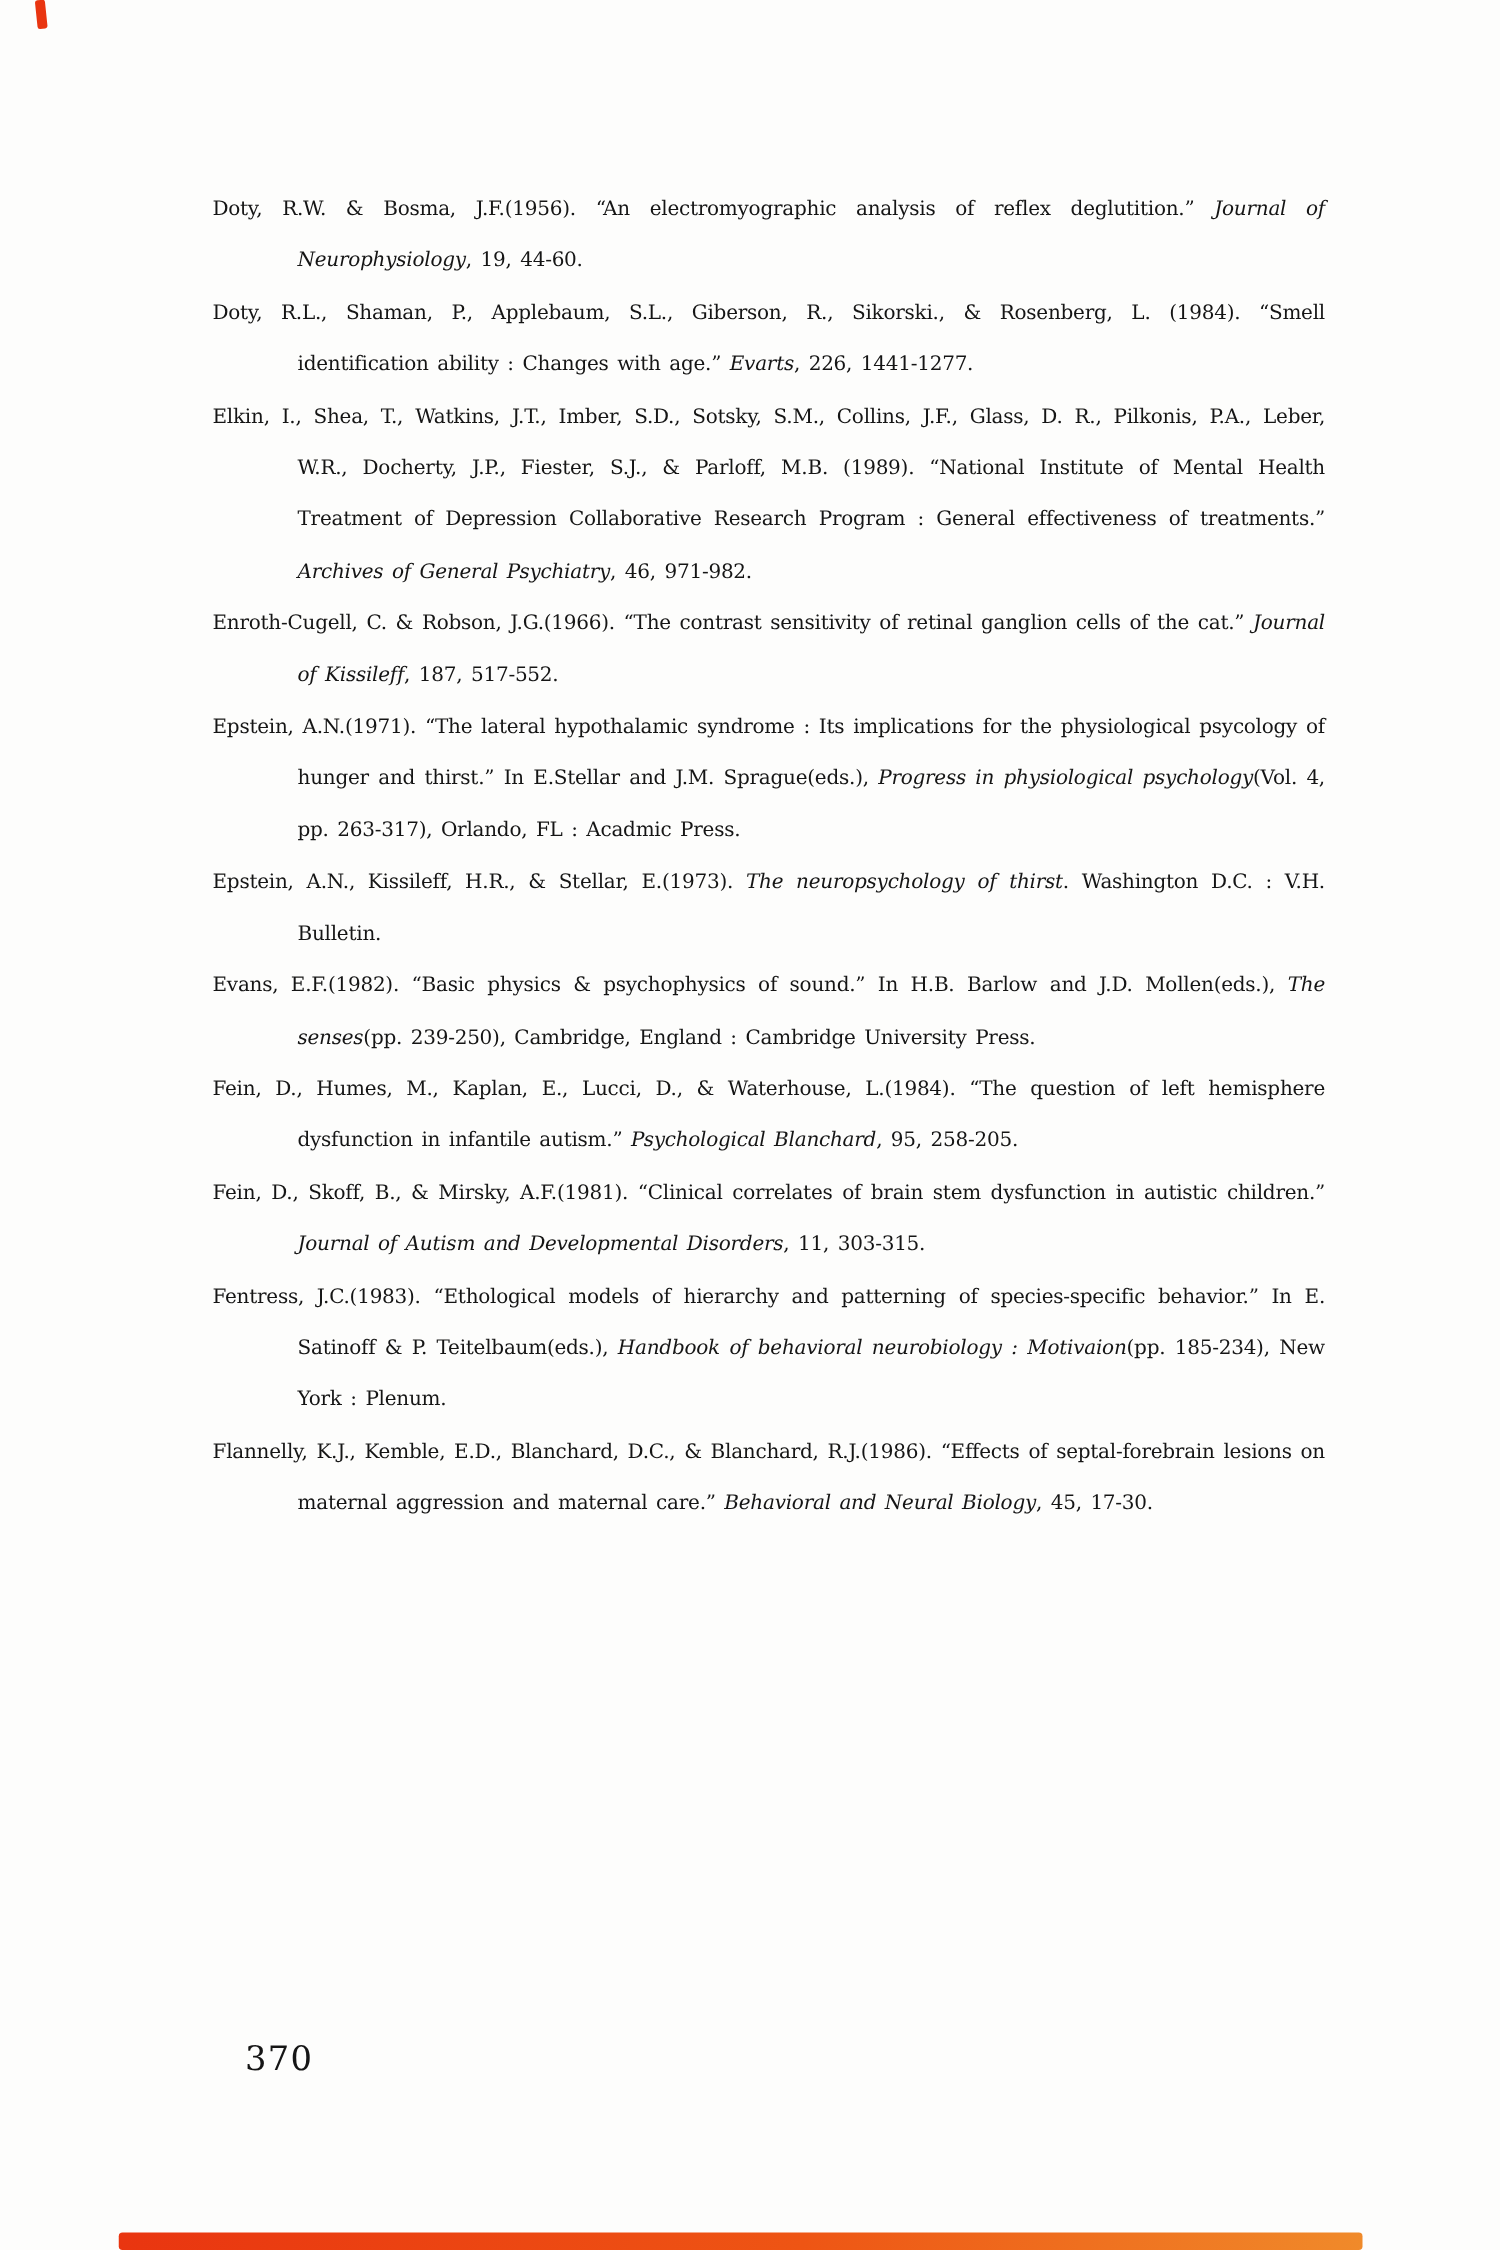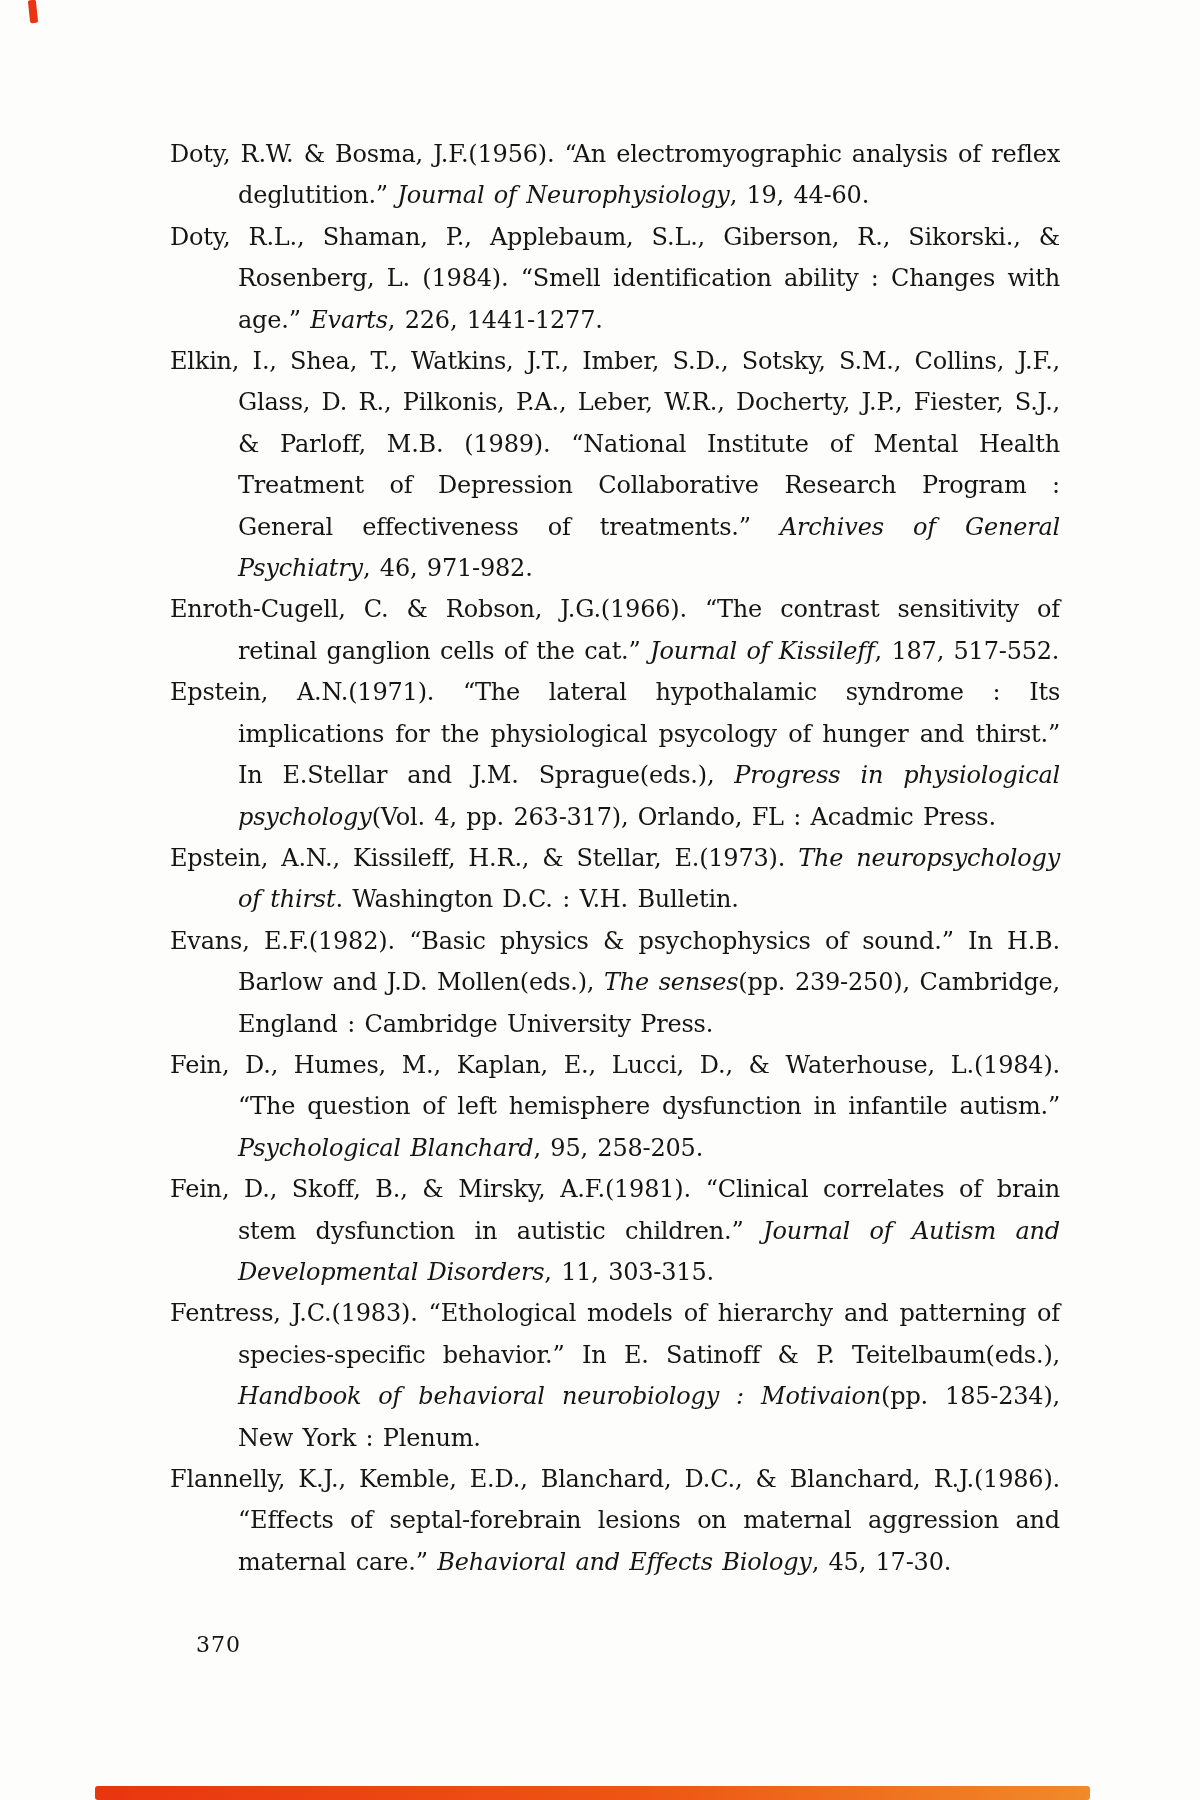--- a/index.html
+++ b/index.html
@@ -9,40 +9,40 @@
     background: #ffffff;
     overflow: hidden;
   }
   .page {
     position: relative;
     width: 1200px; height: 1800px;
     background: var(--paper, #fdfdfc);
   }
   .refs {
     position: absolute;
-    left: 170px; top: 134px;
+    left: 170px; top: 146px;
     width: 890px;
     color: var(--ink, #151515);
-    font-size: 24px;
+    font-size: 16px;
     line-height: 41.4px;
     text-align: justify;
     letter-spacing: -0.2px;
     word-spacing: 2px;
   }
   .refs p.ref {
     margin: 0;
     padding-left: 68px;
     text-indent: -68px;
   }
   .refs i { font-style: italic; }
   .page-number {
     position: absolute;
     left: 196px; top: 1632px;
     color: var(--ink, #151515);
-    font-size: 22px;
+    font-size: 27px;
     letter-spacing: 1px;
   }
   .scan-mark-top {
     position: absolute;
     left: 29px; top: 0;
     width: 8px; height: 23px;
     background: var(--mark-red, #e93510);
     border-radius: 2px;
     transform: rotate(-6deg);
   }
@@ -67,19 +67,19 @@
       <p class="ref"><span>Doty, R.W. &amp; Bosma, J.F.(1956). “An electromyographic analysis of reflex deglutition.” </span><i>Journal of Neurophysiology</i><span>, 19, 44-60.</span></p>
       <p class="ref"><span>Doty, R.L., Shaman, P., Applebaum, S.L., Giberson, R., Sikorski., &amp; Rosenberg, L. (1984). “Smell identification ability : Changes with age.” </span><i>Evarts</i><span>, 226, 1441-1277.</span></p>
       <p class="ref"><span>Elkin, I., Shea, T., Watkins, J.T., Imber, S.D., Sotsky, S.M., Collins, J.F., Glass, D. R., Pilkonis, P.A., Leber, W.R., Docherty, J.P., Fiester, S.J., &amp; Parloff, M.B. (1989). “National Institute of Mental Health Treatment of Depression Collaborative Research Program : General effectiveness of treatments.” </span><i>Archives of General Psychiatry</i><span>, 46, 971-982.</span></p>
       <p class="ref"><span>Enroth-Cugell, C. &amp; Robson, J.G.(1966). “The contrast sensitivity of retinal ganglion cells of the cat.” </span><i>Journal of Kissileff</i><span>, 187, 517-552.</span></p>
       <p class="ref"><span>Epstein, A.N.(1971). “The lateral hypothalamic syndrome : Its implications for the physiological psycology of hunger and thirst.” In E.Stellar and J.M. Sprague(eds.), </span><i>Progress in physiological psychology</i><span>(Vol. 4, pp. 263-317), Orlando, FL : Acadmic Press.</span></p>
       <p class="ref"><span>Epstein, A.N., Kissileff, H.R., &amp; Stellar, E.(1973). </span><i>The neuropsychology of thirst</i><span>. Washington D.C. : V.H. Bulletin.</span></p>
       <p class="ref"><span>Evans, E.F.(1982). “Basic physics &amp; psychophysics of sound.” In H.B. Barlow and J.D. Mollen(eds.), </span><i>The senses</i><span>(pp. 239-250), Cambridge, England : Cambridge University Press.</span></p>
       <p class="ref"><span>Fein, D., Humes, M., Kaplan, E., Lucci, D., &amp; Waterhouse, L.(1984). “The question of left hemisphere dysfunction in infantile autism.” </span><i>Psychological Blanchard</i><span>, 95, 258-205.</span></p>
       <p class="ref"><span>Fein, D., Skoff, B., &amp; Mirsky, A.F.(1981). “Clinical correlates of brain stem dysfunction in autistic children.” </span><i>Journal of Autism and Developmental Disorders</i><span>, 11, 303-315.</span></p>
       <p class="ref"><span>Fentress, J.C.(1983). “Ethological models of hierarchy and patterning of species-specific behavior.” In E. Satinoff &amp; P. Teitelbaum(eds.), </span><i>Handbook of behavioral neurobiology : Motivaion</i><span>(pp. 185-234), New York : Plenum.</span></p>
-      <p class="ref"><span>Flannelly, K.J., Kemble, E.D., Blanchard, D.C., &amp; Blanchard, R.J.(1986). “Effects of septal-forebrain lesions on maternal aggression and maternal care.” </span><i>Behavioral and Effects Biology</i><span>, 45, 17-30.</span></p>
+      <p class="ref"><span>Flannelly, K.J., Kemble, E.D., Blanchard, D.C., &amp; Blanchard, R.J.(1986). “Effects of septal-forebrain lesions on maternal aggression and maternal care.” </span><i>Behavioral and Neural Biology</i><span>, 45, 17-30.</span></p>
     </main>
 
   <div class="page-number">370</div>
 
   <div class="scan-mark-bottom"></div>
 </div>
 
 </body></html>

